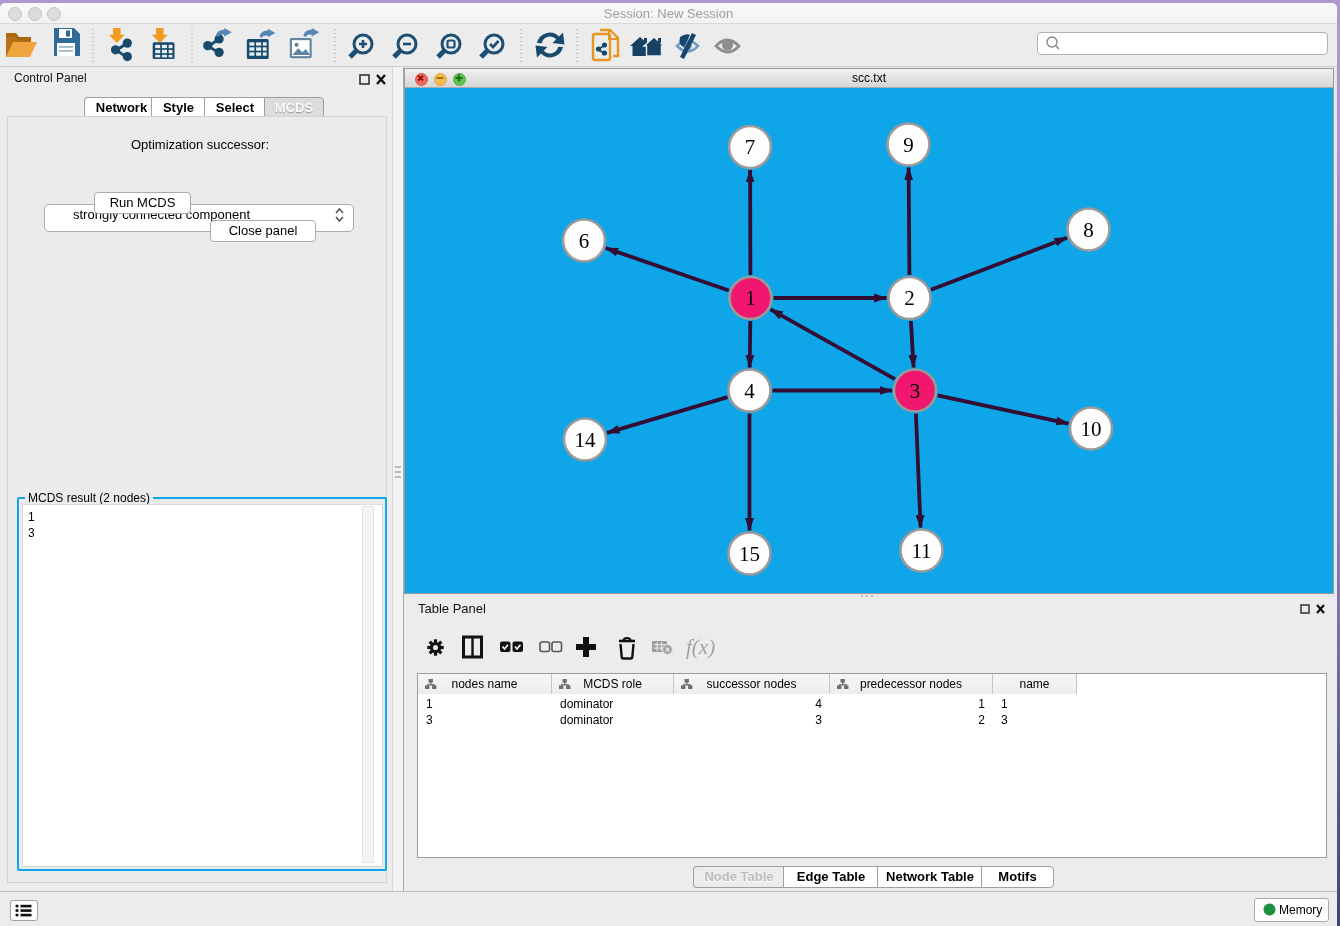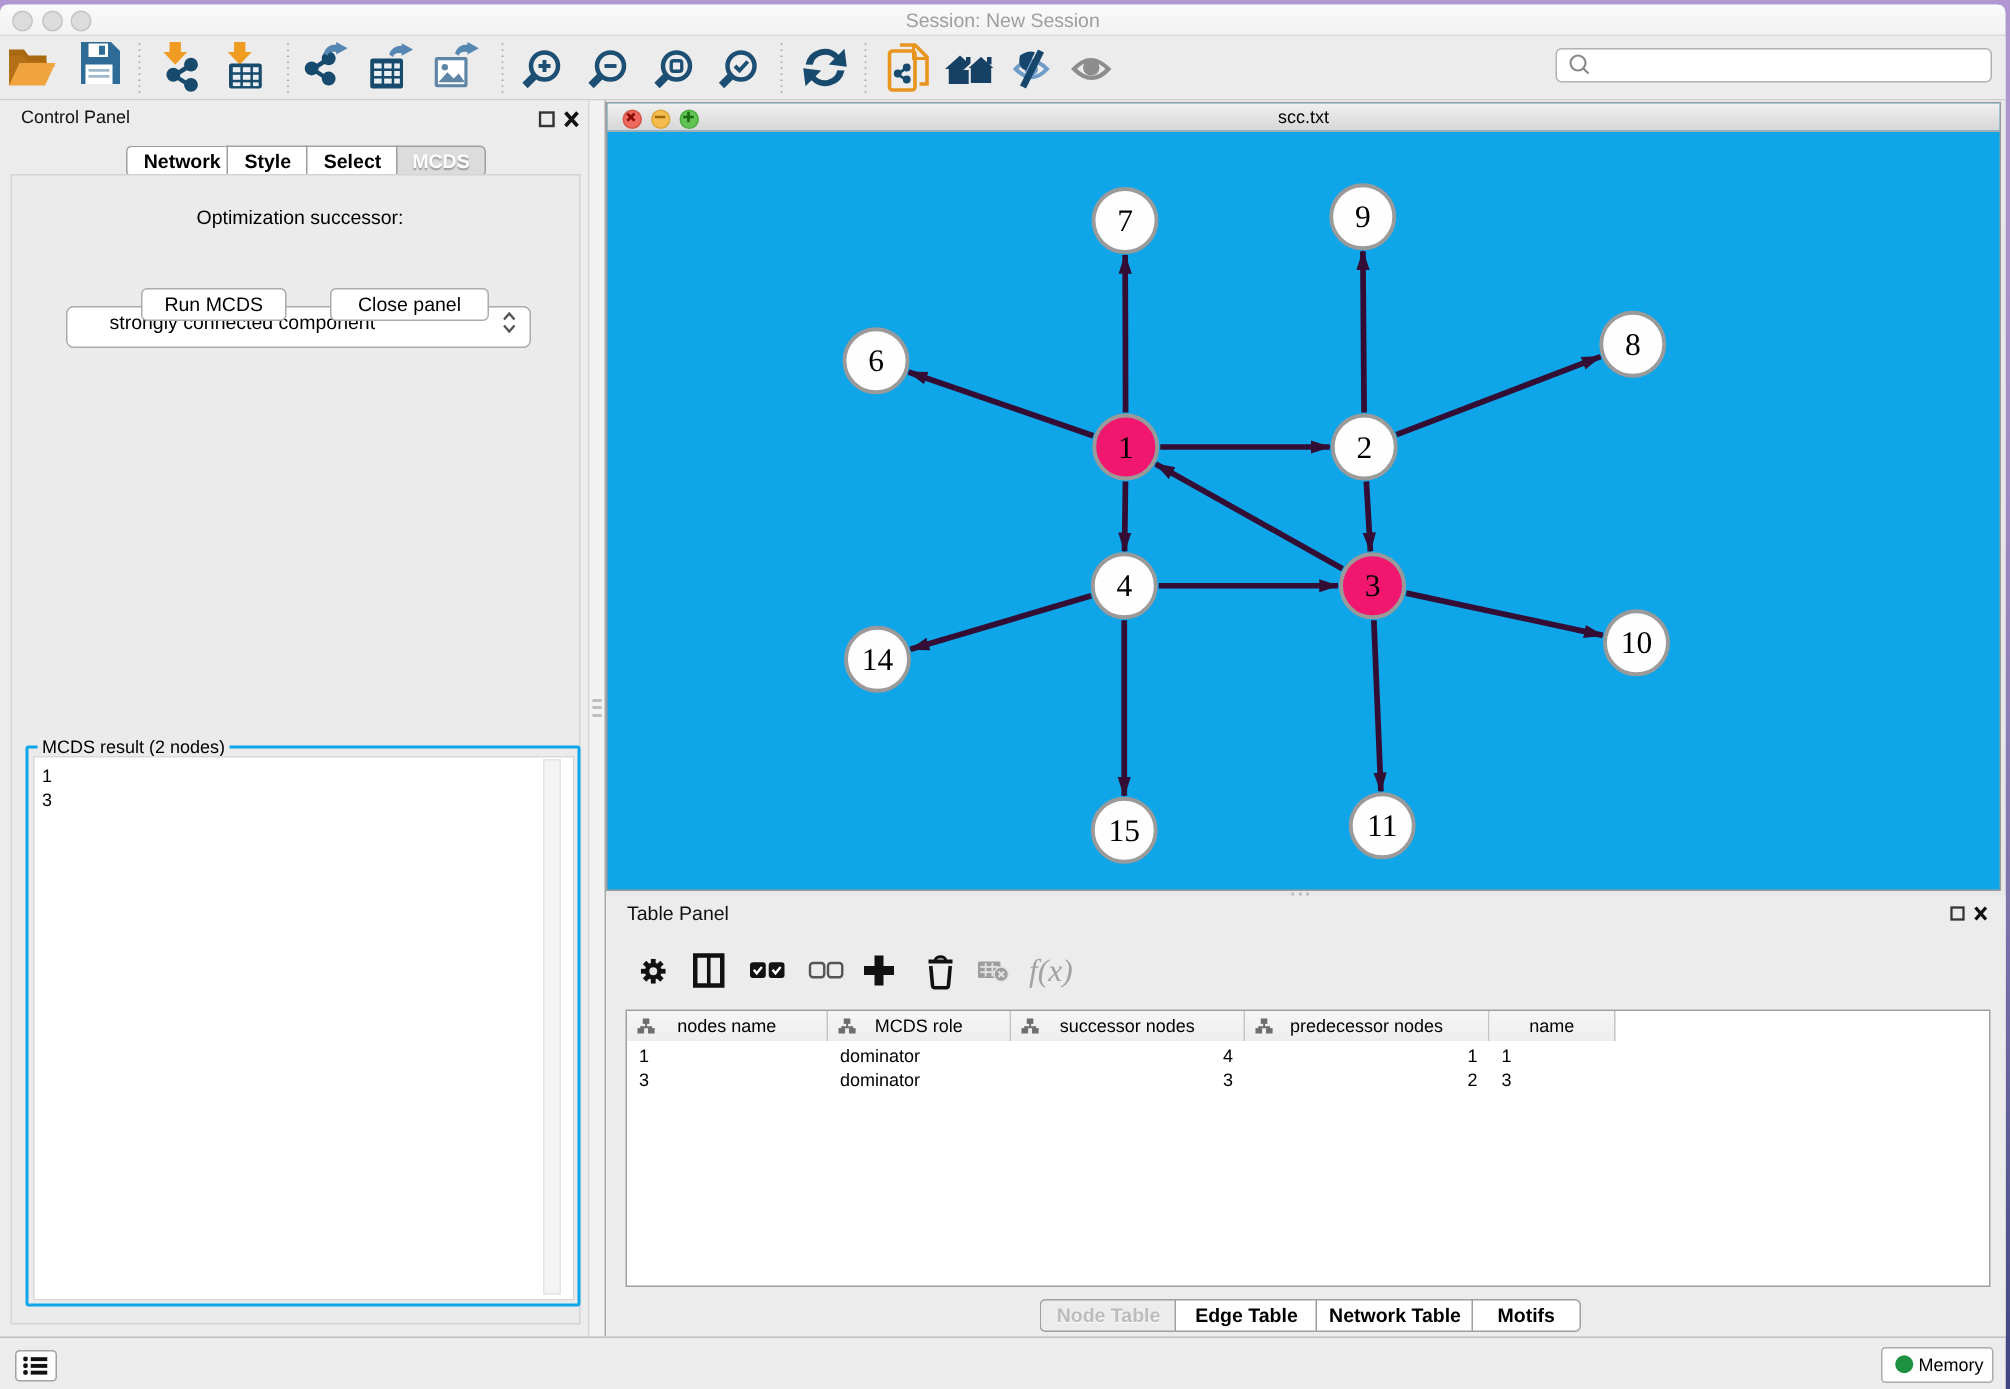--- a/index.html
+++ b/index.html
@@ -231,21 +231,21 @@
     <div class="tab" style="left:264px;width:58px;background:#dcdcdc;border-right:1px solid #9f9f9f;border-radius:0 4px 4px 0;color:#fdfdfd;text-shadow:0 1px 1px #999;">MCDS</div>
     <div id="cpcontent"></div>
     <div id="optlabel">Optimization successor:</div>
     <div id="dropdown">strongly connected component
       <svg width="10" height="14" style="position:absolute;right:8px;top:3px;">
         <path d="M1 5 L4.5 1 L8 5" fill="none" stroke="#555" stroke-width="1.6"></path>
         <path d="M1 9 L4.5 13 L8 9" fill="none" stroke="#555" stroke-width="1.6"></path>
       </svg>
     </div>
     <div class="btn" style="left:94px;width:95px;">Run MCDS</div>
-    <div class="btn" style="left:220px;width:104px;">Close panel</div>
+    <div class="btn" style="left:210px;width:104px;margin-top:28px;">Close panel</div>
     <div id="mcdsbox">
       <div id="mcdslegend">MCDS result (2 nodes)</div>
       <div id="mcdswhite">
         <div style="position:absolute;left:5px;top:4px;font-size:12px;line-height:16px;">1<br>3</div>
         <div style="position:absolute;right:8px;top:1px;width:10px;height:355px;background:#f4f4f4;border:1px solid #e3e3e3;"></div>
       </div>
     </div>
   </div>
   <div id="gutter-v">
       <div style="position:absolute;left:2px;top:399px;width:6px;height:14px;background:repeating-linear-gradient(180deg,#bdbdbd 0 2px,#f2f2f2 2px 5px);"></div>

